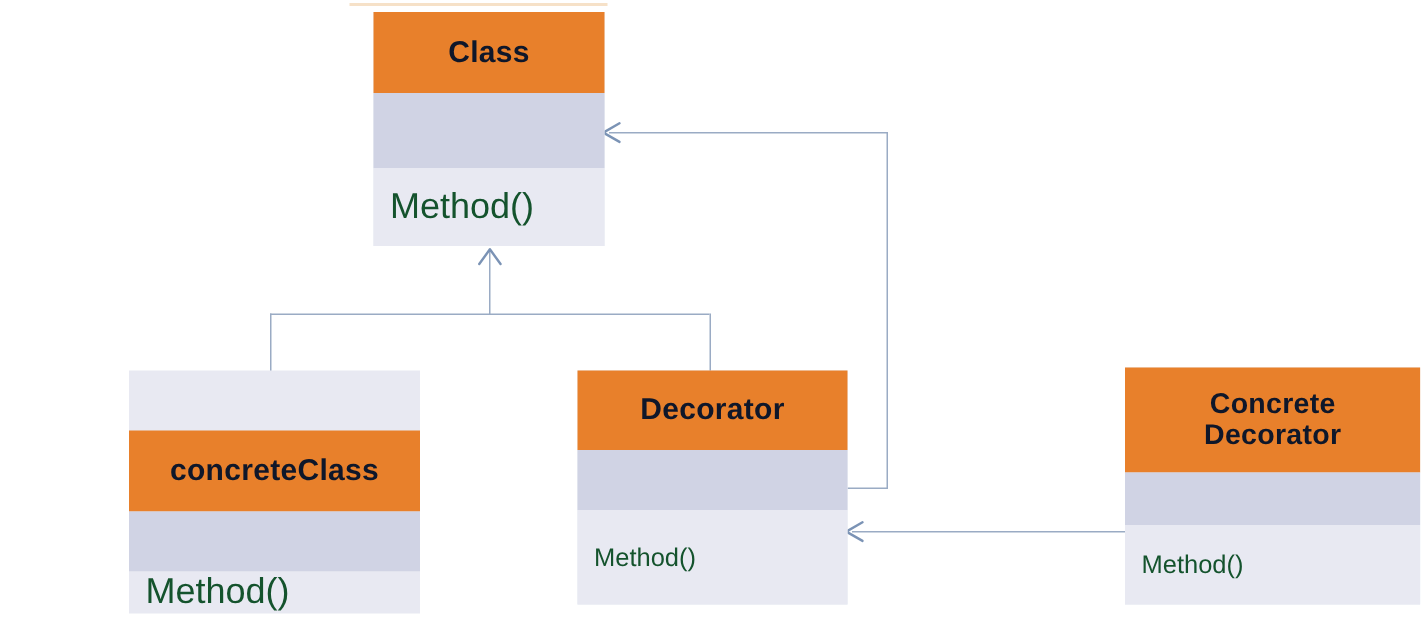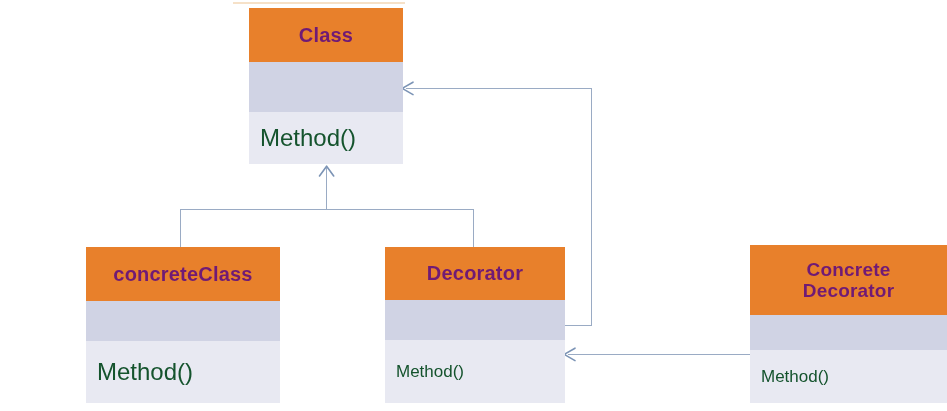--- a/index.html
+++ b/index.html
@@ -32,21 +32,21 @@
   .uml-box {
     position: absolute;
     box-sizing: border-box;
     background: #e8e9f2;
     display: flex;
     flex-direction: column;
   }
   .uml-header {
     box-sizing: border-box;
     background: #e8802b;
-    color: #701a75;
+    color: #0f172a;
     font-weight: bold;
     display: flex;
     align-items: center;
     justify-content: center;
     text-align: center;
     line-height: 1.12;
     letter-spacing: .2px;
     flex: none;
   }
   .uml-attrs {
@@ -66,21 +66,21 @@
     display: block;
   }
 
   
   #box-class        { left: 249px; top: 8px;   width: 154px; height: 156px; }
   #box-class .uml-header  { height: 54px; font-size: 20px; }
   #box-class .uml-attrs   { height: 50px; }
   #box-class .uml-methods { padding-left: 11px; font-size: 24px; }
 
   #box-concrete-class       { left: 86px;  top: 247px; width: 194px; height: 156px; }
-  #box-concrete-class .uml-header  { height: 54px; font-size: 20px; }
+  #box-concrete-class .uml-header  { height: 54px; font-size: 20px; margin-top: 40px; }
   #box-concrete-class .uml-attrs   { height: 40px; }
   #box-concrete-class .uml-methods { padding-left: 11px; font-size: 24px; }
 
   #box-decorator       { left: 385px; top: 247px; width: 180px; height: 156px; }
   #box-decorator .uml-header  { height: 53px; font-size: 20px; }
   #box-decorator .uml-attrs   { height: 40px; }
   #box-decorator .uml-methods { padding-left: 11px; font-size: 17px; }
 
   #box-concrete-decorator       { left: 750px; top: 245px; width: 197px; height: 158px; }
   #box-concrete-decorator .uml-header  { height: 70px; font-size: 19px; padding: 0 18px; }

